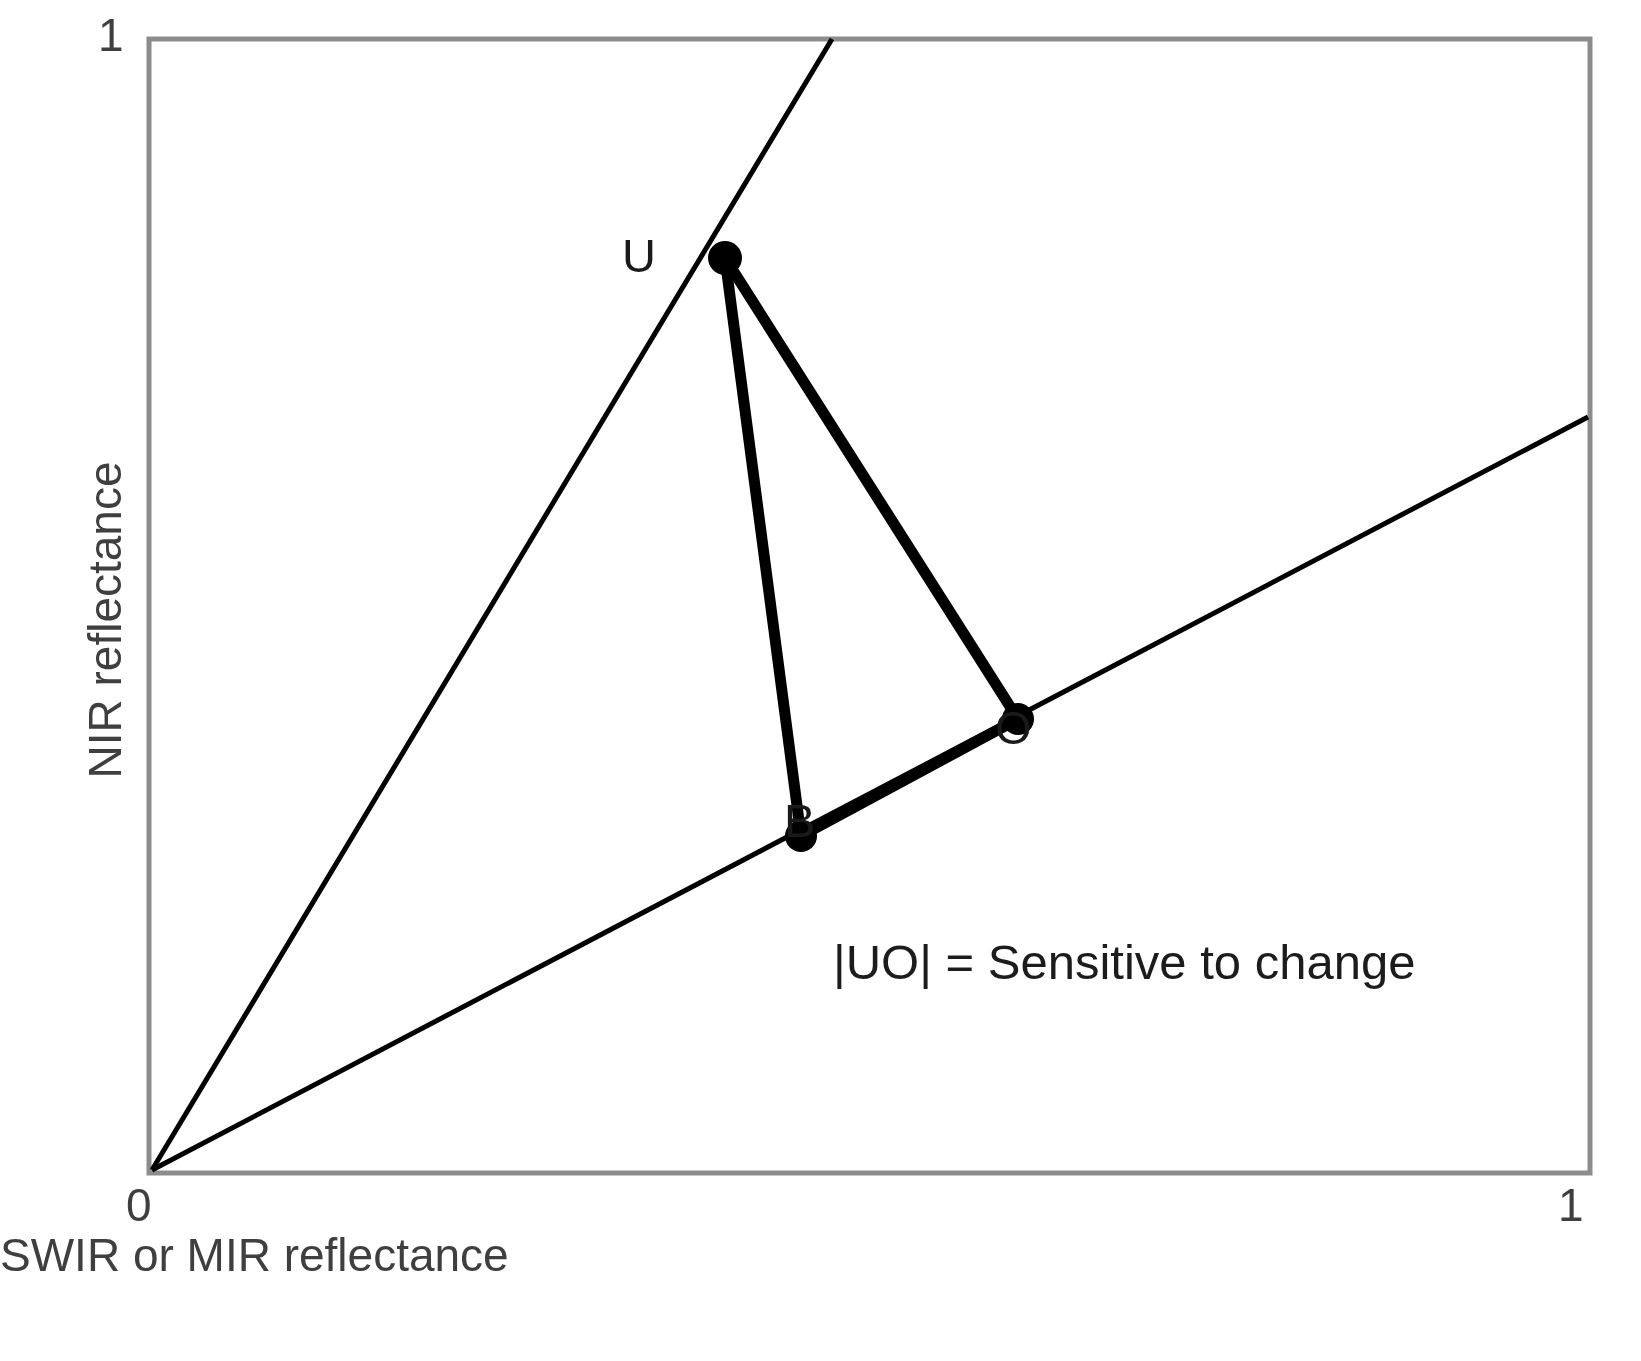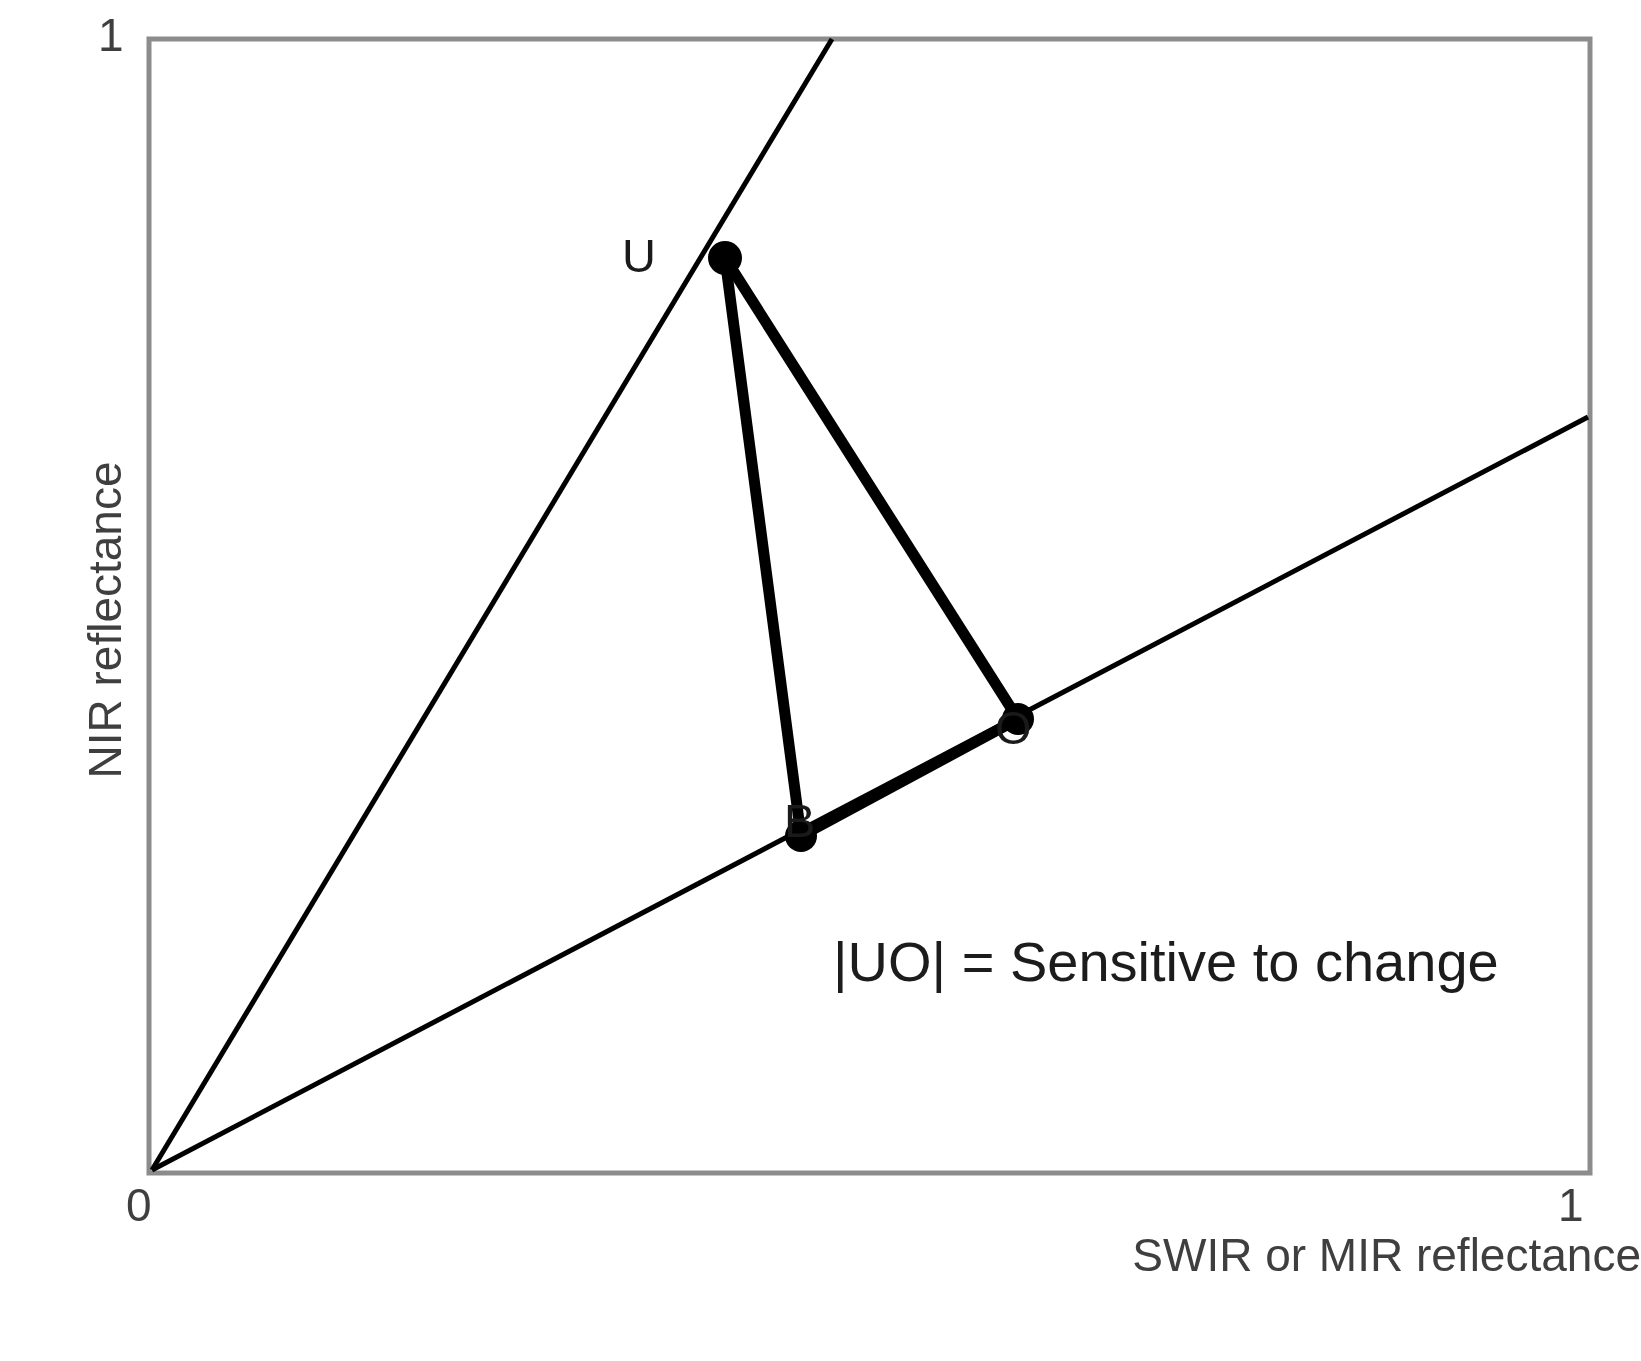--- a/index.html
+++ b/index.html
@@ -32,21 +32,21 @@
     font-size: 46px;
     font-family: "Liberation Sans", sans-serif;
     color: #3f3f3f;
     letter-spacing: 0px;
     white-space: nowrap;
   }
   #x-axis-title {
     left: 0;
     top: 1228px;
     width: 1641px;
-    text-align: right;
+    text-align: left;
   }
   #y-axis-title {
     left: 0px;
     top: 0px;
     width: 900px;
     text-align: center;
     transform-origin: 0 0;
     transform: translate(78px, 1070px) rotate(-90deg);
   }
   .tick-label {
@@ -64,21 +64,21 @@
     color: #1a1a1a;
     white-space: nowrap;
   }
   #label-U { left: 622px; top: 228px; }
   #label-B { left: 784px; top: 793px; }
   #label-O { left: 995px; top: 700px; }
   #annotation-block {
     position: absolute;
     left: 833px;
     top: 934px;
-    font-size: 56px;
+    font-size: 49px;
     line-height: 56px;
     color: #1c1c1c;
     white-space: nowrap;
   }
   .annotation-line { display: block; }
 </style>
 </head>
 <body>
 
 <div id="figure-root">

